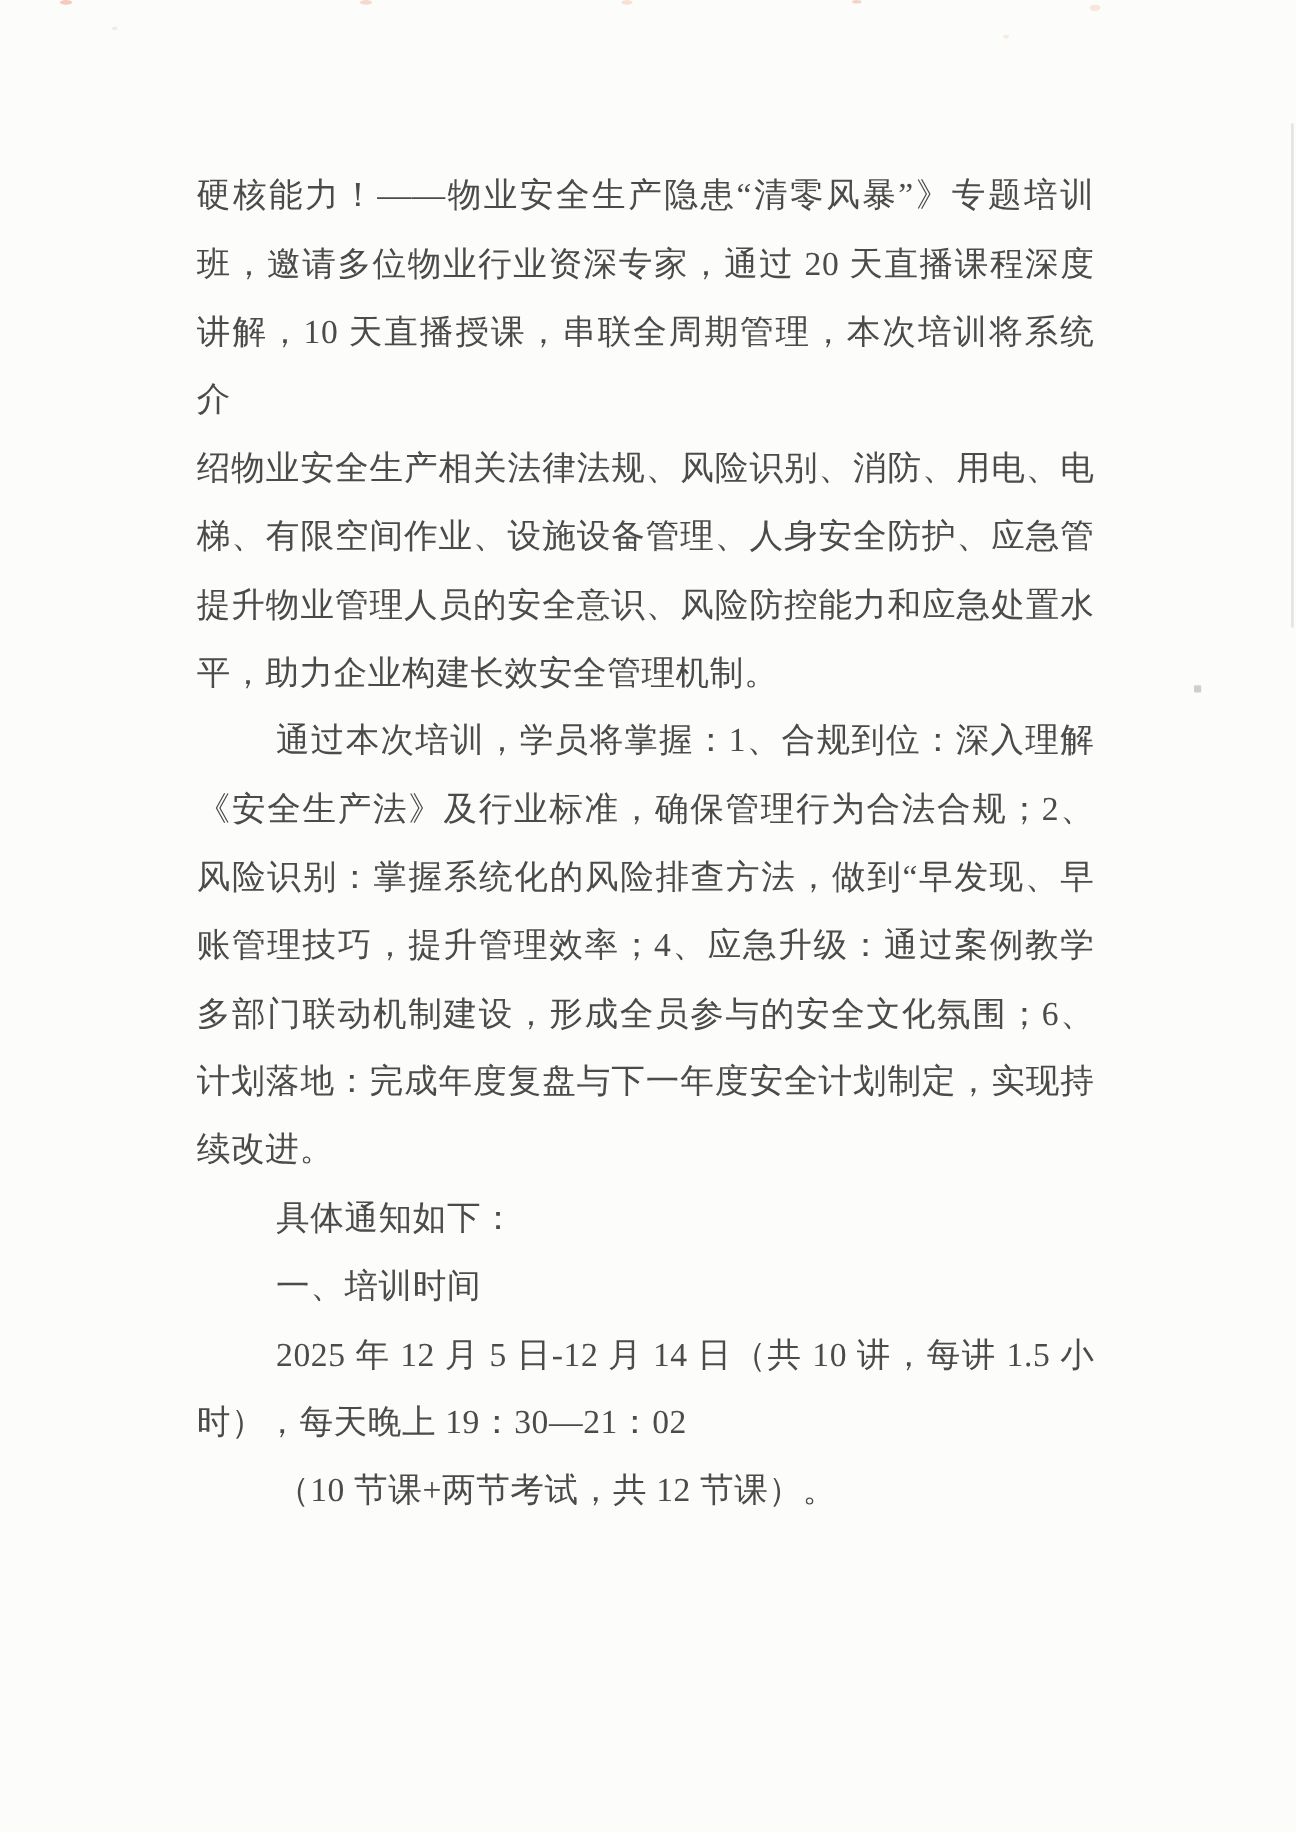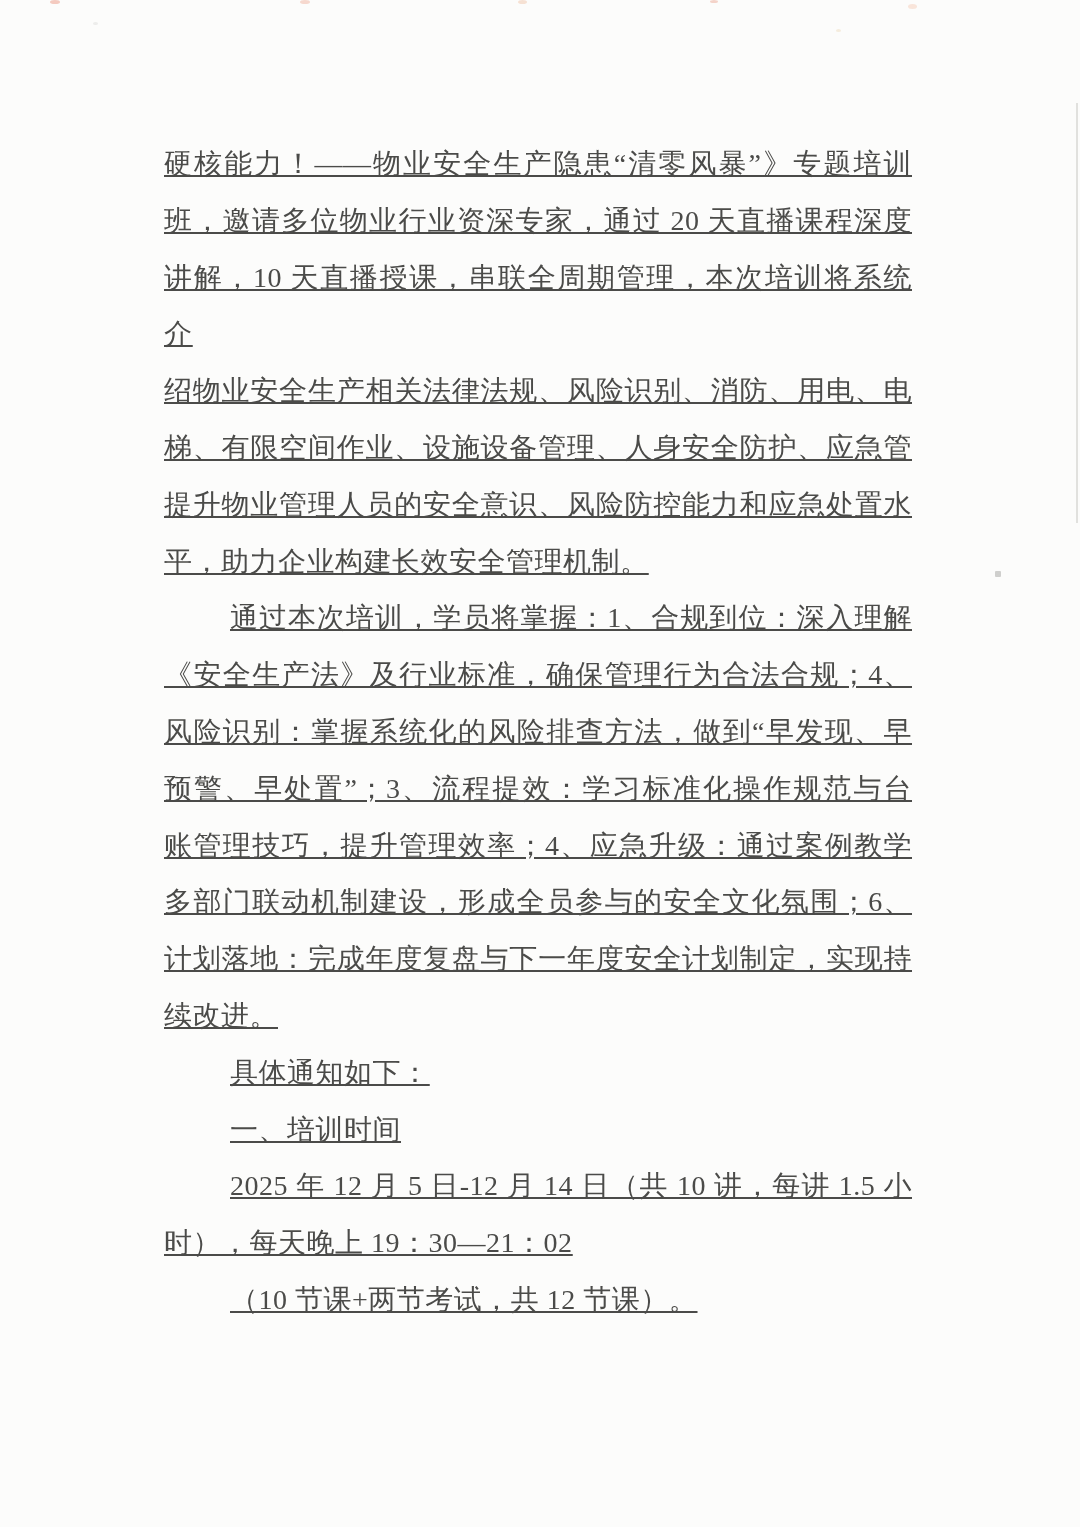--- a/index.html
+++ b/index.html
@@ -1,19 +1,19 @@
 <!DOCTYPE html>
 <html style="--page-bg: #fcfcfb; --text-color: #4b4b49;"><head>
 <meta charset="utf-8">
 <style>
   :root {
     --page-bg: #fcfcfb;
     --text-color: #4b4b49;
   }
-  * { margin: 0; padding: 0; box-sizing: border-box; text-decoration: underline; }
+  * { margin: 0; padding: 0; box-sizing: border-box; }
   html, body {
     width: 1080px;
     height: 1527px;
     overflow: hidden;
   }
   body {
     background: var(--page-bg);
     font-family: "Liberation Serif", "DejaVu Serif", serif;
   }
   .page {
@@ -80,23 +80,22 @@
 
   <div class="textblock">
     <div class="ln j">硬核能力！——物业安全生产隐患“清零风暴”》专题培训</div>
     <div class="ln j">班，邀请多位物业行业资深专家，通过 20 天直播课程深度</div>
     <div class="ln j">讲解，10 天直播授课，串联全周期管理，本次培训将系统介</div>
     <div class="ln j">绍物业安全生产相关法律法规、风险识别、消防、用电、电</div>
     <div class="ln j">梯、有限空间作业、设施设备管理、人身安全防护、应急管</div>
     <div class="ln j">提升物业管理人员的安全意识、风险防控能力和应急处置水</div>
     <div class="ln">平，助力企业构建长效安全管理机制。</div>
     <div class="ln j in">通过本次培训，学员将掌握：1、合规到位：深入理解</div>
-    <div class="ln j">《安全生产法》及行业标准，确保管理行为合法合规；4、</div>
+    <div class="ln j">《安全生产法》及行业标准，确保管理行为合法合规；2、</div>
     <div class="ln j">风险识别：掌握系统化的风险排查方法，做到“早发现、早</div>
-    <div class="ln j">预警、早处置”；3、流程提效：学习标准化操作规范与台</div>
     <div class="ln j">账管理技巧，提升管理效率；4、应急升级：通过案例教学</div>
     <div class="ln j">多部门联动机制建设，形成全员参与的安全文化氛围；6、</div>
     <div class="ln j">计划落地：完成年度复盘与下一年度安全计划制定，实现持</div>
     <div class="ln">续改进。</div>
     <div class="ln in">具体通知如下：</div>
     <div class="ln in">一、培训时间</div>
     <div class="ln j in">2025 年 12 月 5 日-12 月 14 日（共 10 讲，每讲 1.5 小</div>
     <div class="ln">时），每天晚上 19：30—21：02</div>
     <div class="ln in">（10 节课+两节考试，共 12 节课）。</div>
   </div>

